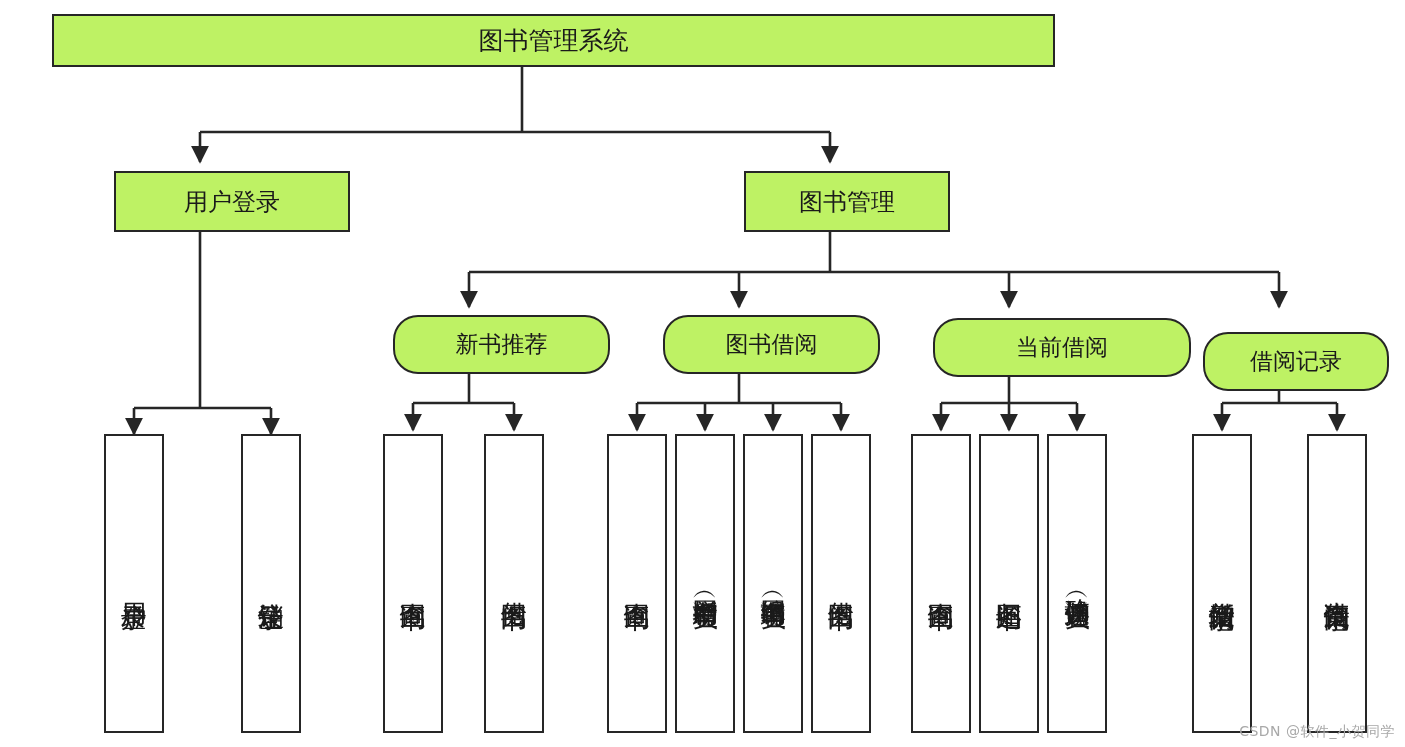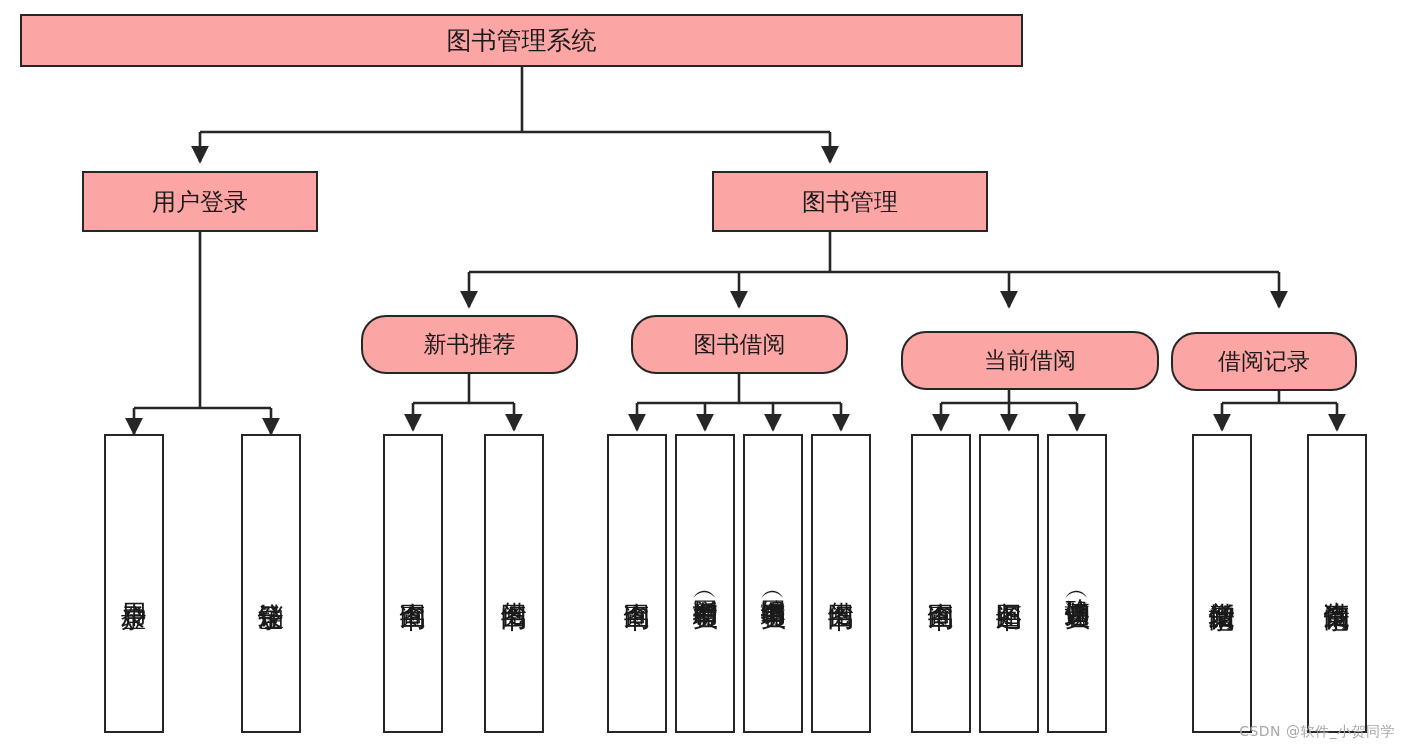--- a/index.html
+++ b/index.html
@@ -14,25 +14,26 @@
     position: relative;
     width: 1405px;
     height: 747px;
     background: #ffffff;
     overflow: hidden;
   }
   .node {
     position: absolute;
     box-sizing: border-box;
     border: 2px solid #262626;
-    background: #fca5a5;
+    background: #bef264;
     display: flex;
     align-items: center;
     justify-content: center;
     color: #1a1a1a;
+    margin-left: 32px;
   }
   .node.root {
     font-size: 25px;
   }
   .node.lvl2 {
     font-size: 24px;
   }
   .node.lvl3 {
     font-size: 23px;
     border-radius: 25px;
@@ -128,25 +129,25 @@
       <path d="M 1279 374 L 1279 403"></path>
       <path d="M 1222 403 L 1337 403"></path>
       <path d="M 1222 403 L 1222 430" marker-end="url(#arrow)"></path>
       <path d="M 1337 403 L 1337 430" marker-end="url(#arrow)"></path>
     </g>
   </svg>
 
   <div class="node root" style="left:20px; top:14px; width:1003px; height:53px;">图书管理系统</div>
 
   <div class="node lvl2" style="left:82px; top:171px; width:236px; height:61px;">用户登录</div>
-  <div class="node lvl2" style="left:712px; top:171px; width:276px; height:61px;">图书管理</div>
+  <div class="node lvl2" style="left:712px; top:171px; width:206px; height:61px;">图书管理</div>
 
   <div class="node lvl3" style="left:361px; top:315px; width:217px; height:59px;">新书推荐</div>
   <div class="node lvl3" style="left:631px; top:315px; width:217px; height:59px;">图书借阅</div>
-  <div class="node lvl3" style="left:901px; top:331px; width:258px; height:59px;">当前借阅</div>
+  <div class="node lvl3" style="left:901px; top:318px; width:258px; height:59px;">当前借阅</div>
   <div class="node lvl3" style="left:1171px; top:332px; width:186px; height:59px;">借阅记录</div>
 
   <div class="leaf" style="left:104px; top:434px; width:60px; height:299px;">
     <span class="vtext">用户登录</span>
   </div>
   <div class="leaf" style="left:241px; top:434px; width:60px; height:299px;">
     <span class="vtext">注销登录</span>
   </div>
 
   <div class="leaf" style="left:383px; top:434px; width:60px; height:299px;">

